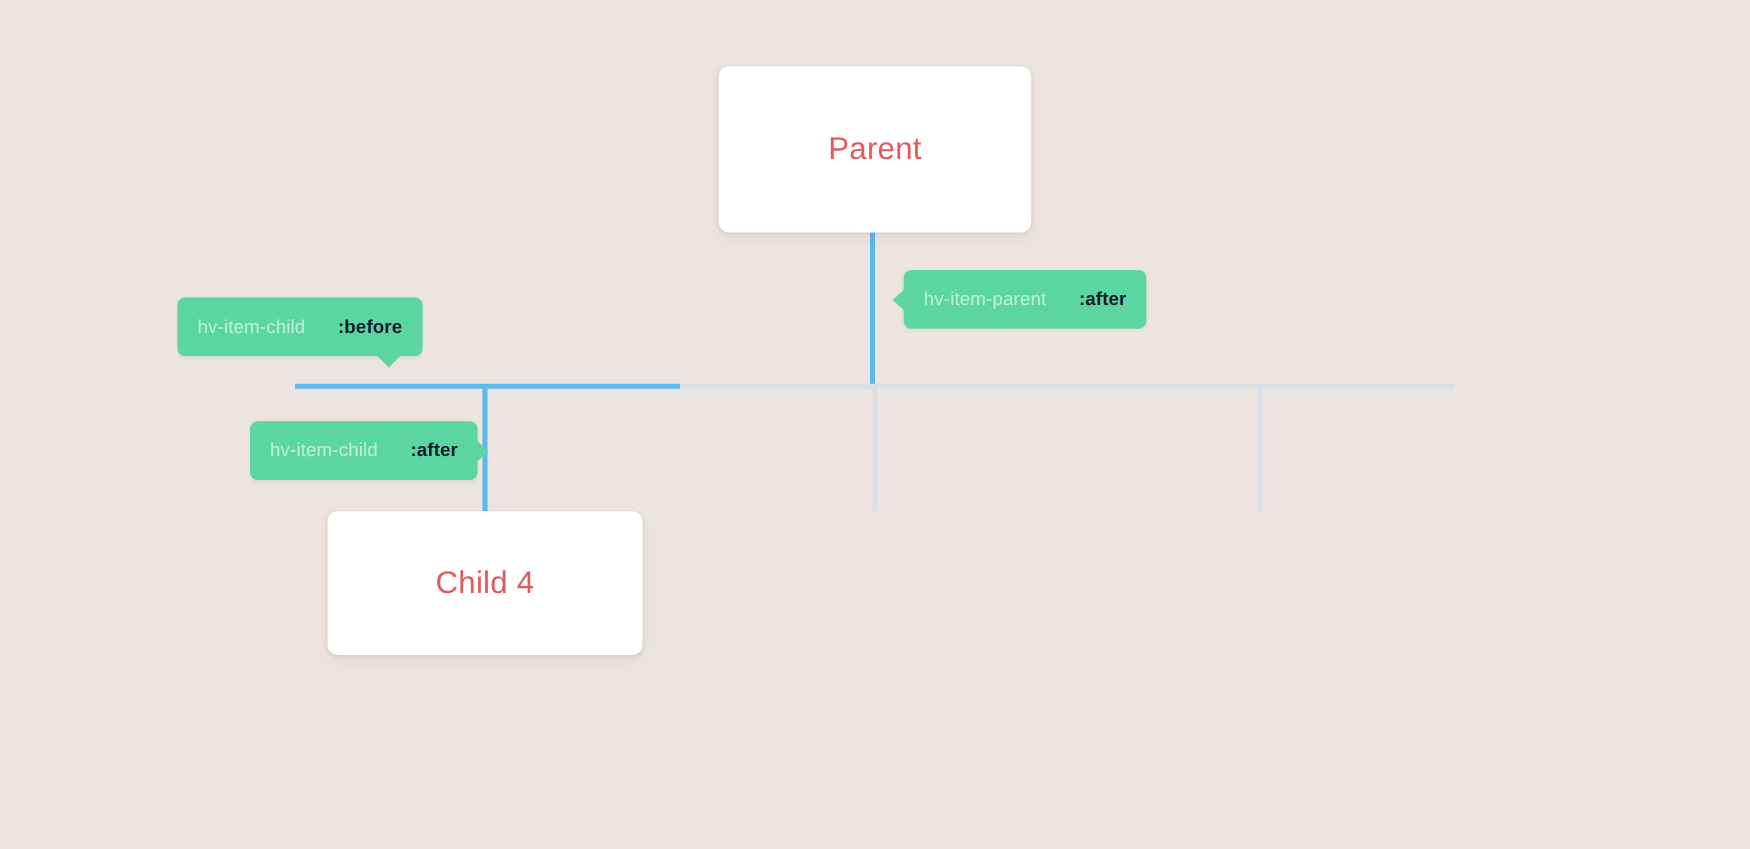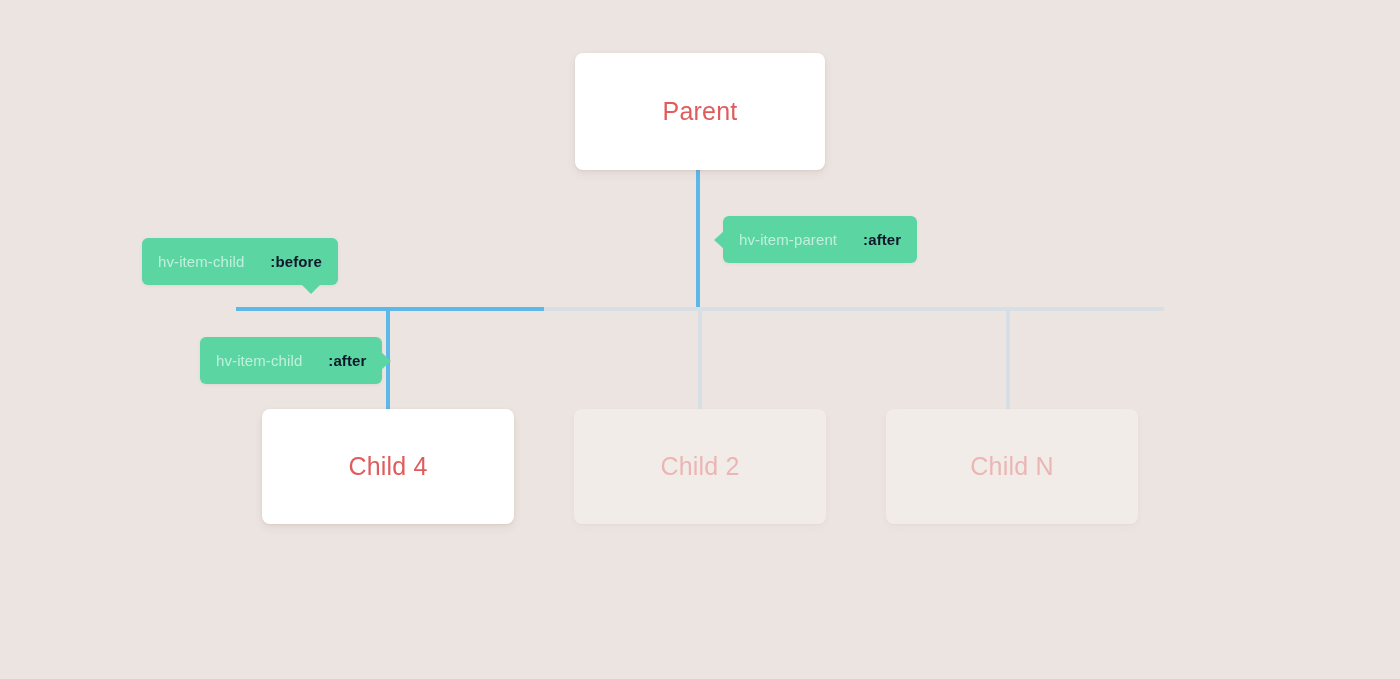--- a/index.html
+++ b/index.html
@@ -37,21 +37,21 @@
                 0 4px 10px rgba(120, 90, 80, 0.07);
     z-index: 5;
   }
   .card.faded {
     background: rgba(255, 255, 255, 0.30);
     color: rgba(224, 92, 92, 0.38);
     box-shadow: 0 1px 3px rgba(120, 90, 80, 0.04),
                 0 4px 10px rgba(120, 90, 80, 0.025);
   }
 
-  #card-parent  { left: 575px; top: 53px;  width: 250px; height: 117px; }
+  #card-parent  { left: 575px; top: 53px;  width: 250px; height: 133px; }
   #card-child-1 { left: 262px; top: 409px; width: 252px; height: 115px; }
   #card-child-2 { left: 574px; top: 409px; width: 252px; height: 115px; }
   #card-child-n { left: 886px; top: 409px; width: 252px; height: 115px; }
 
   
   .line {
     position: absolute;
     z-index: 2;
   }
   .line.v { width: 4px; }
@@ -154,27 +154,21 @@
   <div class="line v inactive" id="line-child-n-down"></div>
 
   <div class="card" id="card-parent">
     <span>Parent</span>
   </div>
 
   <div class="card" id="card-child-1">
     <span>Child 4</span>
   </div>
 
-  <div class="card faded" id="card-child-2">
-    <span>Child 2</span>
-  </div>
 
-  <div class="card faded" id="card-child-n">
-    <span>Child N</span>
-  </div>
 
   <div class="tooltip" id="tip-parent-after">
     <span class="arrow"></span>
     <span class="sel">hv-item-parent</span>
     <span class="pseudo">:after</span>
   </div>
 
   <div class="tooltip" id="tip-child-before">
     <span class="arrow"></span>
     <span class="sel">hv-item-child</span>

